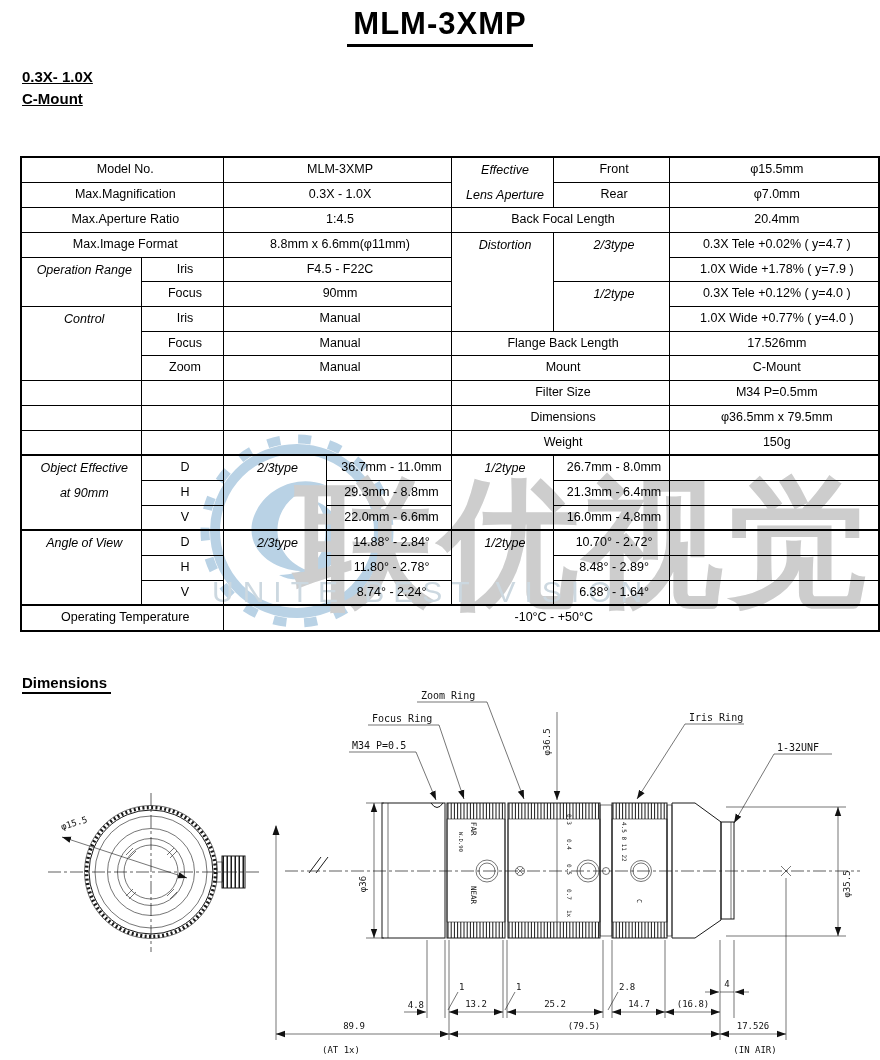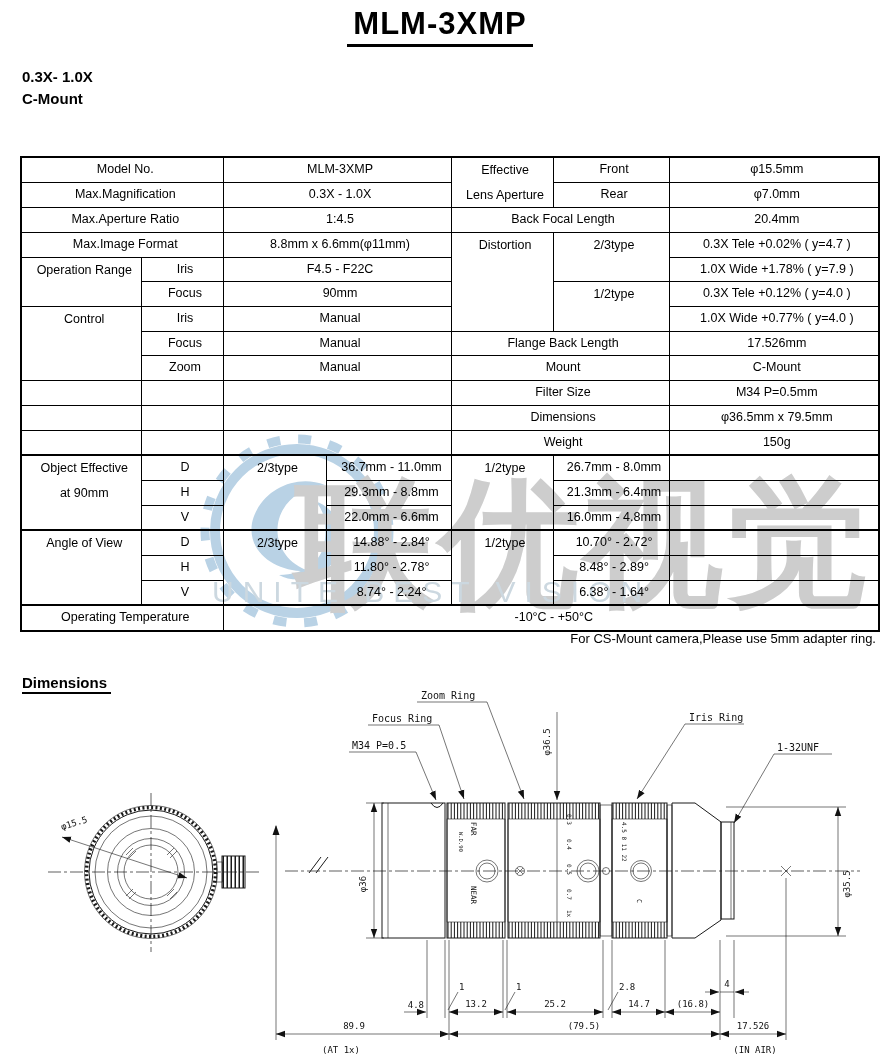--- a/index.html
+++ b/index.html
@@ -2,27 +2,27 @@
 <html><head>
 <meta charset="utf-8">
 <style>
   html,body{margin:0;padding:0;background:#fff;}
   .page{position:relative;width:880px;height:1060px;background:#ffffff;
         font-family:"Liberation Sans",sans-serif;color:#000;overflow:hidden;}
   .title-wrap{position:absolute;top:6px;left:0;right:0;text-align:center;z-index:2;}
   .title{display:inline-block;font-size:31px;font-weight:bold;letter-spacing:1px;
          border-bottom:3px solid #000;padding:0 6px 2px;}
   .subtitle{position:absolute;left:22px;top:66px;font-size:15px;font-weight:bold;
-            line-height:22px;z-index:2;}
+            line-height:22px;z-index:2;text-decoration:underline;}
   table.spec{position:absolute;left:20px;top:156px;width:858px;border-collapse:collapse;
              table-layout:fixed;border:2px solid #000;z-index:1;font-size:12.5px;text-align:center;}
   .spec td{border:1px solid #000;height:23.7px;line-height:23.7px;padding:0 2px 0 8px;
            white-space:nowrap;overflow:hidden;background:transparent;}
   .spec td.vtop{vertical-align:top;}
-  .spec td.vtop span{display:block;line-height:24.6px;}
+  .spec td.vtop span{display:block;line-height:24.6px;font-style:italic;}
   .spec tr.thick td{border-top-width:2px;}
   .footnote{position:absolute;top:631px;left:0;right:4px;text-align:right;font-size:13px;z-index:1;}
   .dim-heading{position:absolute;left:22px;top:674px;font-size:15px;font-weight:bold;
                border-bottom:2px solid #000;padding:0 4px 1px 0;z-index:1;}
   .wm{position:absolute;left:0;top:0;z-index:0;}
   .draw{position:absolute;left:0;top:688px;z-index:1;}
   svg .ln{stroke:#1a1a1a;stroke-width:1;fill:none;}
   svg .tn{stroke:#1a1a1a;stroke-width:0.6;fill:none;}
   svg .cl{stroke:#1a1a1a;stroke-width:0.7;fill:none;stroke-dasharray:13 3 3 3;}
   svg .kn{stroke:#1a1a1a;stroke-width:16;stroke-dasharray:1 2.2;fill:none;}
@@ -213,21 +213,20 @@
       <td>6.38° - 1.64°</td>
       <td></td>
     </tr>
     <tr class="thick">
       <td colspan="2">Operating Temperature</td>
       <td colspan="5">-10°C - +50°C</td>
     </tr>
   </tbody>
     </table>
 
-  <div class="footnote">For CS-Mount camera,Please use 5mm adapter ring.</div>
 
   <div class="dim-heading">Dimensions</div>
 
   <svg class="draw" width="880" height="372" viewBox="0 688 880 372">
     <defs>
       <marker id="ae" markerWidth="10" markerHeight="8" refX="9" refY="4" orient="auto" markerUnits="userSpaceOnUse">
         <path d="M0,0.8 L9,4 L0,7.2 z" fill="#111"></path>
       </marker>
       <marker id="as" markerWidth="10" markerHeight="8" refX="9" refY="4" orient="auto-start-reverse" markerUnits="userSpaceOnUse">
         <path d="M0,0.8 L9,4 L0,7.2 z" fill="#111"></path>

